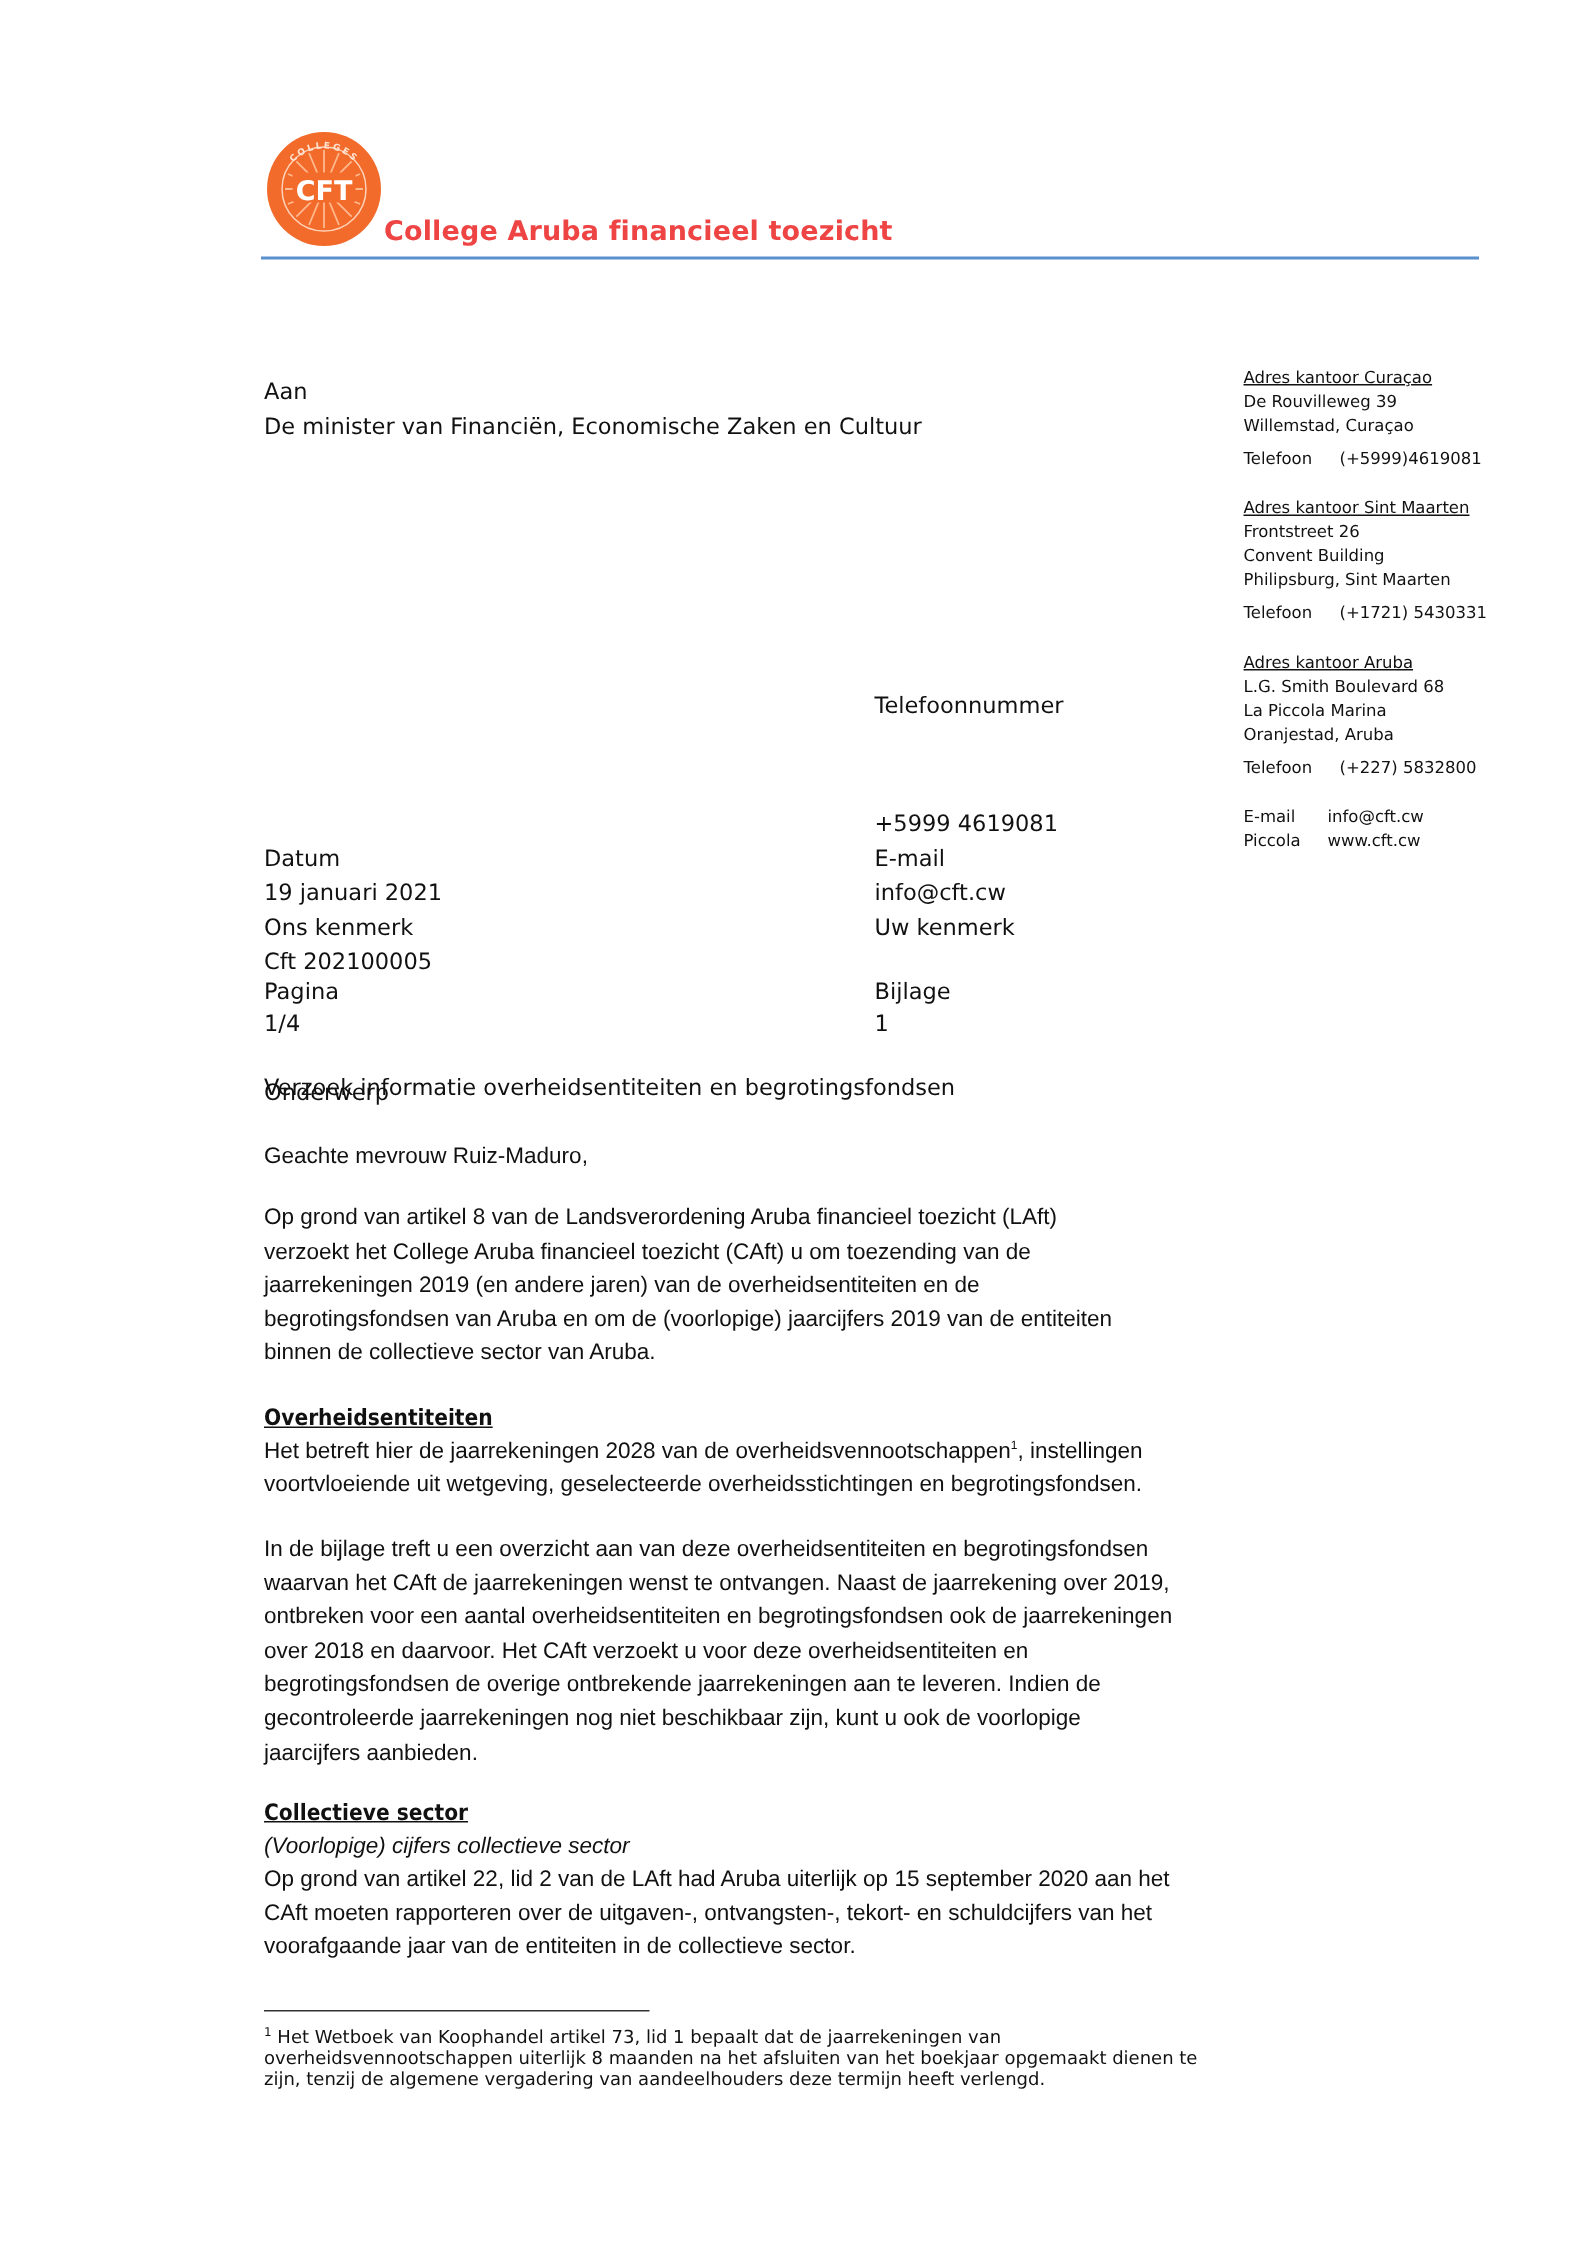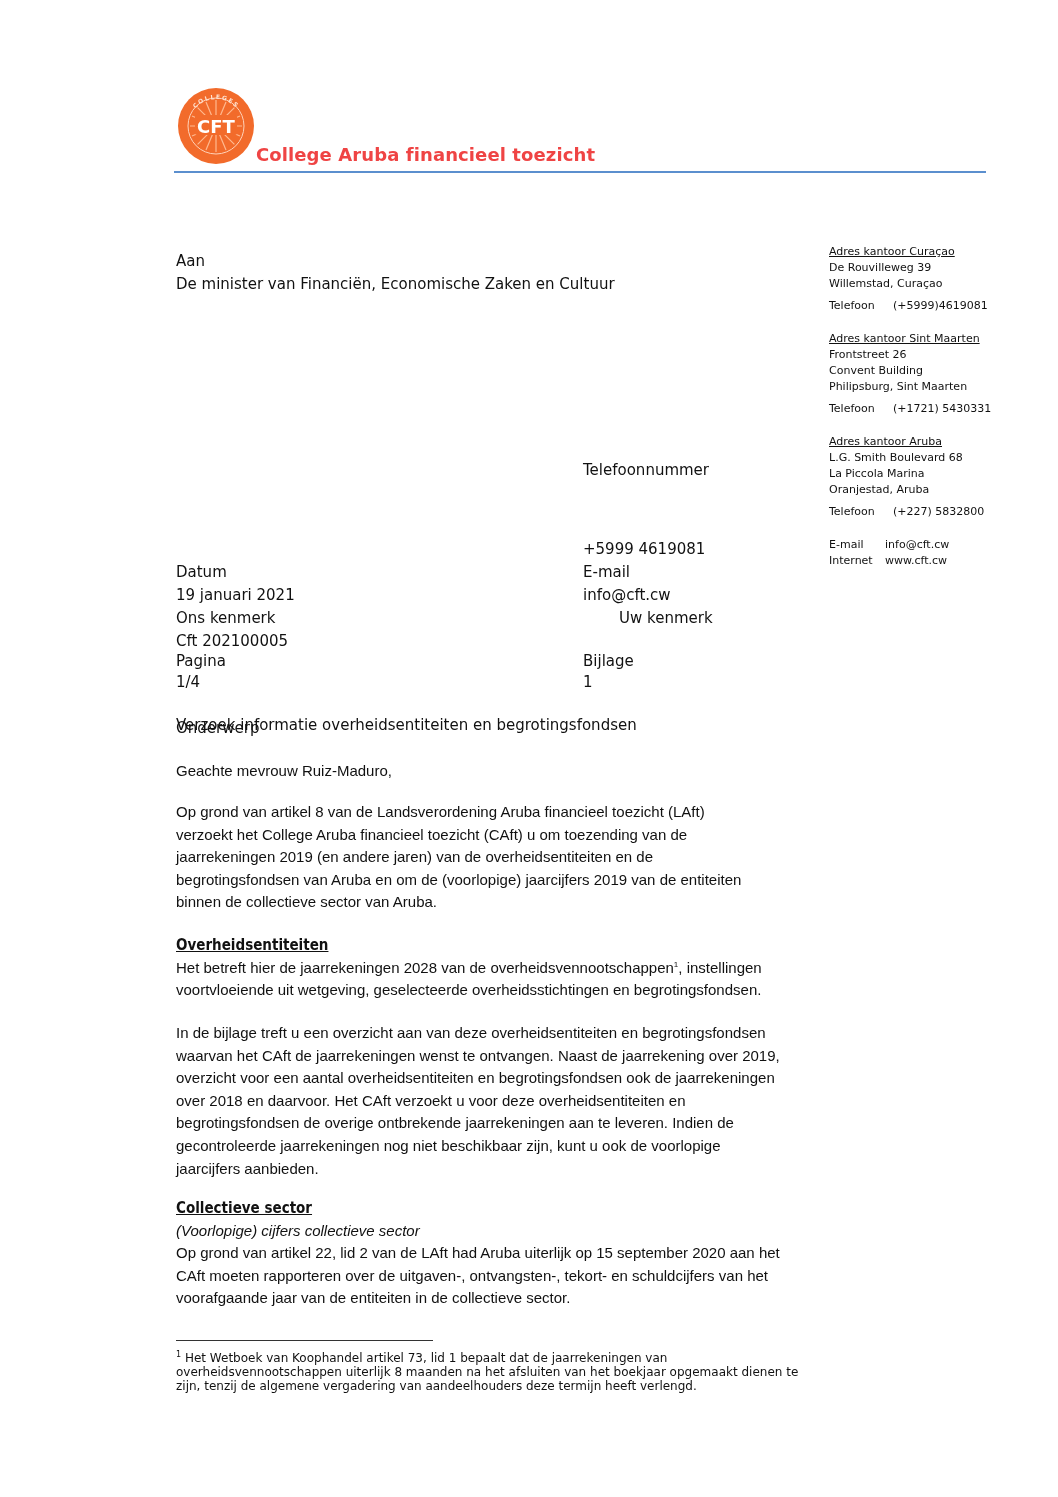--- a/index.html
+++ b/index.html
@@ -84,33 +84,33 @@
   <div style="margin-top:6px;">
     <span class="lbl">Telefoon</span><span>(+227) 5832800</span>
   </div>
 </div>
 
 <div class="abs side" style="left:829px; top:537px;">
   <div>
     <span class="lbl2">E-mail</span><span>info@cft.cw</span>
   </div>
   <div>
-    <span class="lbl2">Internet</span><span>www.cft.cw</span>
+    <span class="lbl2">Piccola</span><span>www.cft.cw</span>
   </div>
 </div>
 
 <div class="abs body-text" style="left:583px; top:445px;margin-top:14px;">Telefoonnummer</div>
 <div class="abs body-text" style="left:583px; top:538px;">+5999 4619081</div>
 
 <div class="abs body-text" style="left:176px; top:561px;">Datum</div>
 <div class="abs body-text" style="left:583px; top:561px;">E-mail</div>
 <div class="abs body-text" style="left:176px; top:584px;">19 januari 2021</div>
 <div class="abs body-text" style="left:583px; top:584px;">info@cft.cw</div>
 <div class="abs body-text" style="left:176px; top:607px;">Ons kenmerk</div>
-<div class="abs body-text" style="left:583px; top:607px;margin-left:36px;">Uw kenmerk</div>
+<div class="abs body-text" style="left:583px; top:607px;">Uw kenmerk</div>
 <div class="abs body-text" style="left:176px; top:630px;">Cft 202100005</div>
 <div class="abs body-text" style="left:176px; top:650px;">Pagina</div>
 <div class="abs body-text" style="left:583px; top:650px;">Bijlage</div>
 <div class="abs body-text" style="left:176px; top:671px;">1/4</div>
 <div class="abs body-text" style="left:583px; top:671px;">1</div>
 <div class="abs body-text" style="left:176px; top:717px;">Onderwerp</div>
 <div class="abs body-text" style="left:176px; top:714px;">Verzoek informatie overheidsentiteiten en begrotingsfondsen</div>
 
 <div class="abs para" style="top:760px;">
   <p>Geachte mevrouw Ruiz-Maduro,</p>
@@ -126,21 +126,21 @@
 
 <div class="abs para" style="top:934px;">
   <p class="heading">Overheidsentiteiten</p>
   <p><span>Het betreft hier de jaarrekeningen 2028 van de overheidsvennootschappen</span><sup>1</sup><span>, instellingen</span></p>
   <p>voortvloeiende uit wetgeving, geselecteerde overheidsstichtingen en begrotingsfondsen.</p>
 </div>
 
 <div class="abs para" style="top:1022px;">
   <p>In de bijlage treft u een overzicht aan van deze overheidsentiteiten en begrotingsfondsen</p>
   <p>waarvan het CAft de jaarrekeningen wenst te ontvangen. Naast de jaarrekening over 2019,</p>
-  <p>overzicht voor een aantal overheidsentiteiten en begrotingsfondsen ook de jaarrekeningen</p>
+  <p>ontbreken voor een aantal overheidsentiteiten en begrotingsfondsen ook de jaarrekeningen</p>
   <p>over 2018 en daarvoor. Het CAft verzoekt u voor deze overheidsentiteiten en</p>
   <p>begrotingsfondsen de overige ontbrekende jaarrekeningen aan te leveren. Indien de</p>
   <p>gecontroleerde jaarrekeningen nog niet beschikbaar zijn, kunt u ook de voorlopige</p>
   <p>jaarcijfers aanbieden.</p>
 </div>
 
 <div class="abs para" style="top:1197px;">
   <p class="heading">Collectieve sector</p>
   <p class="italic">(Voorlopige) cijfers collectieve sector</p>
   <p>Op grond van artikel 22, lid 2 van de LAft had Aruba uiterlijk op 15 september 2020 aan het</p>

